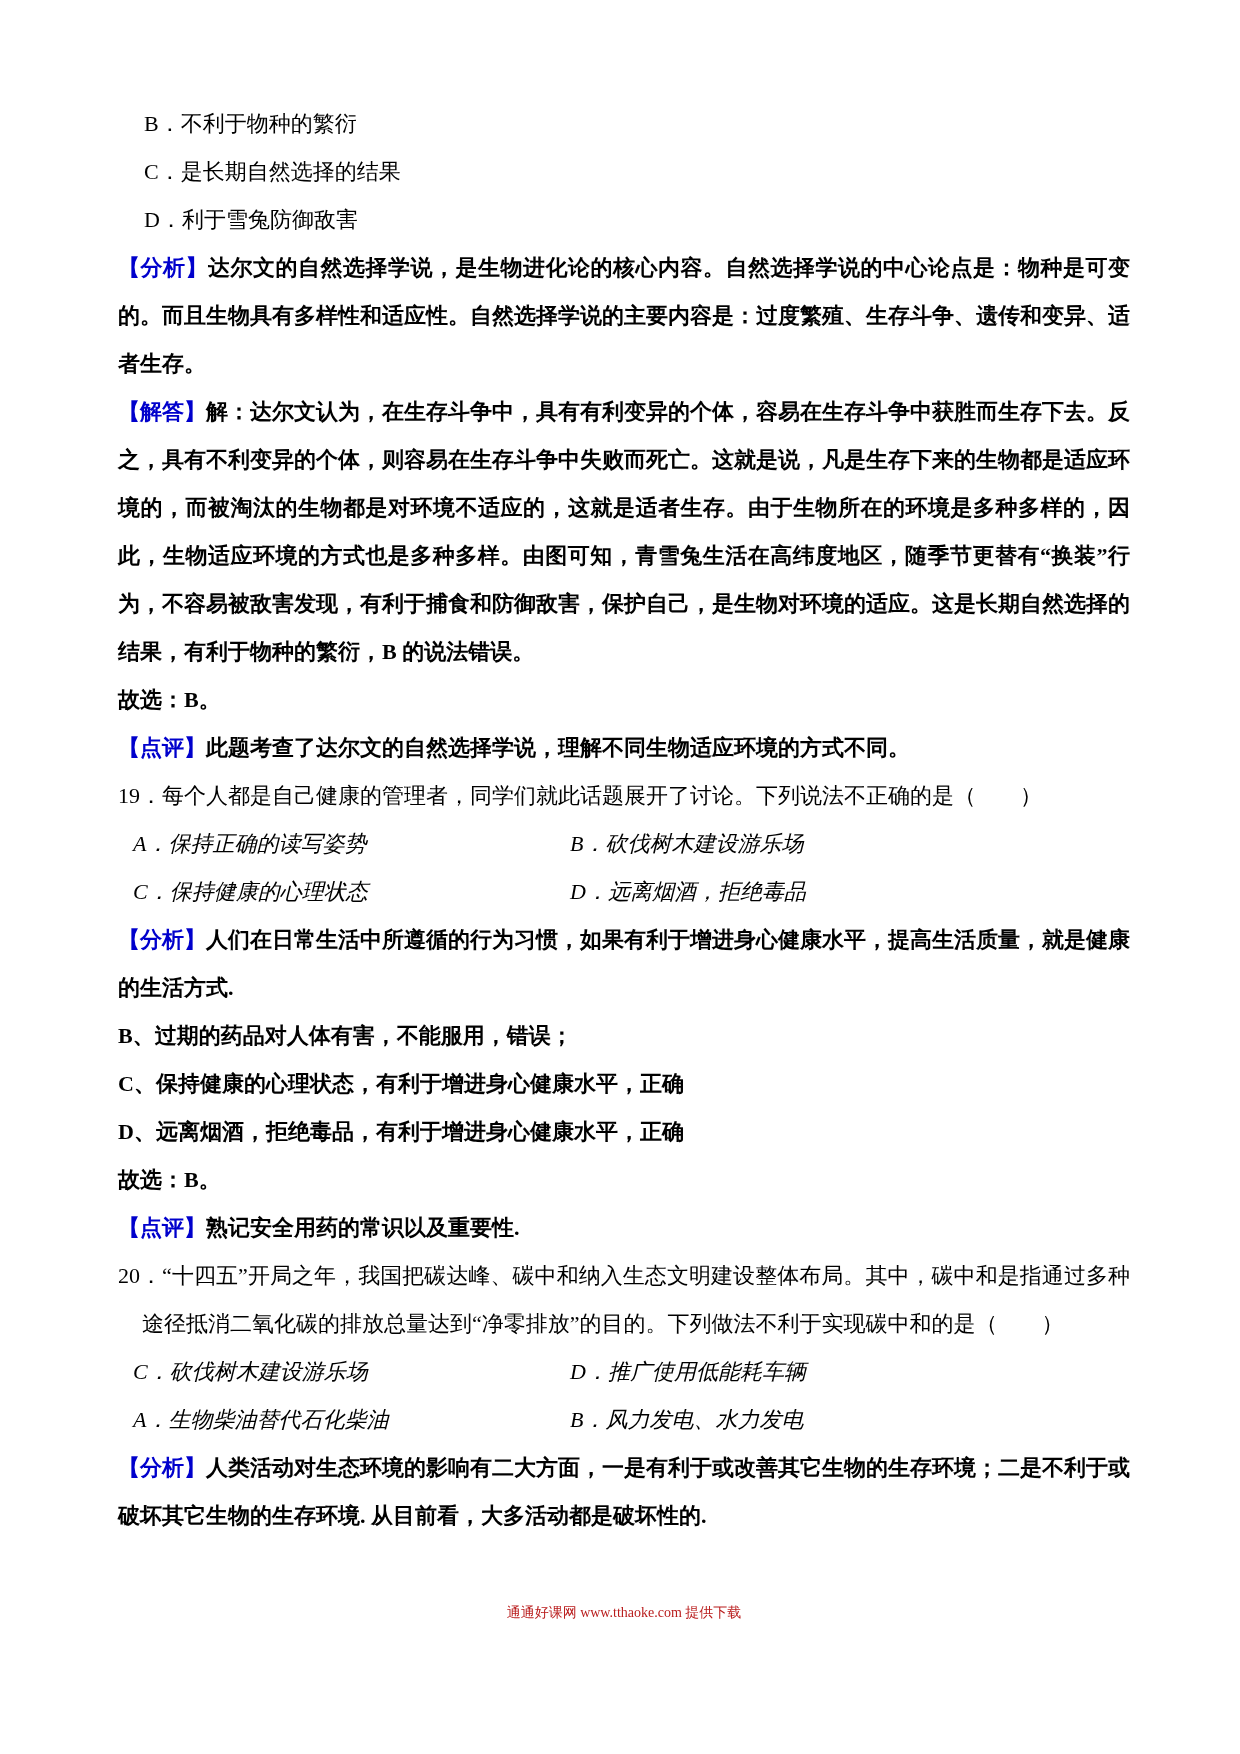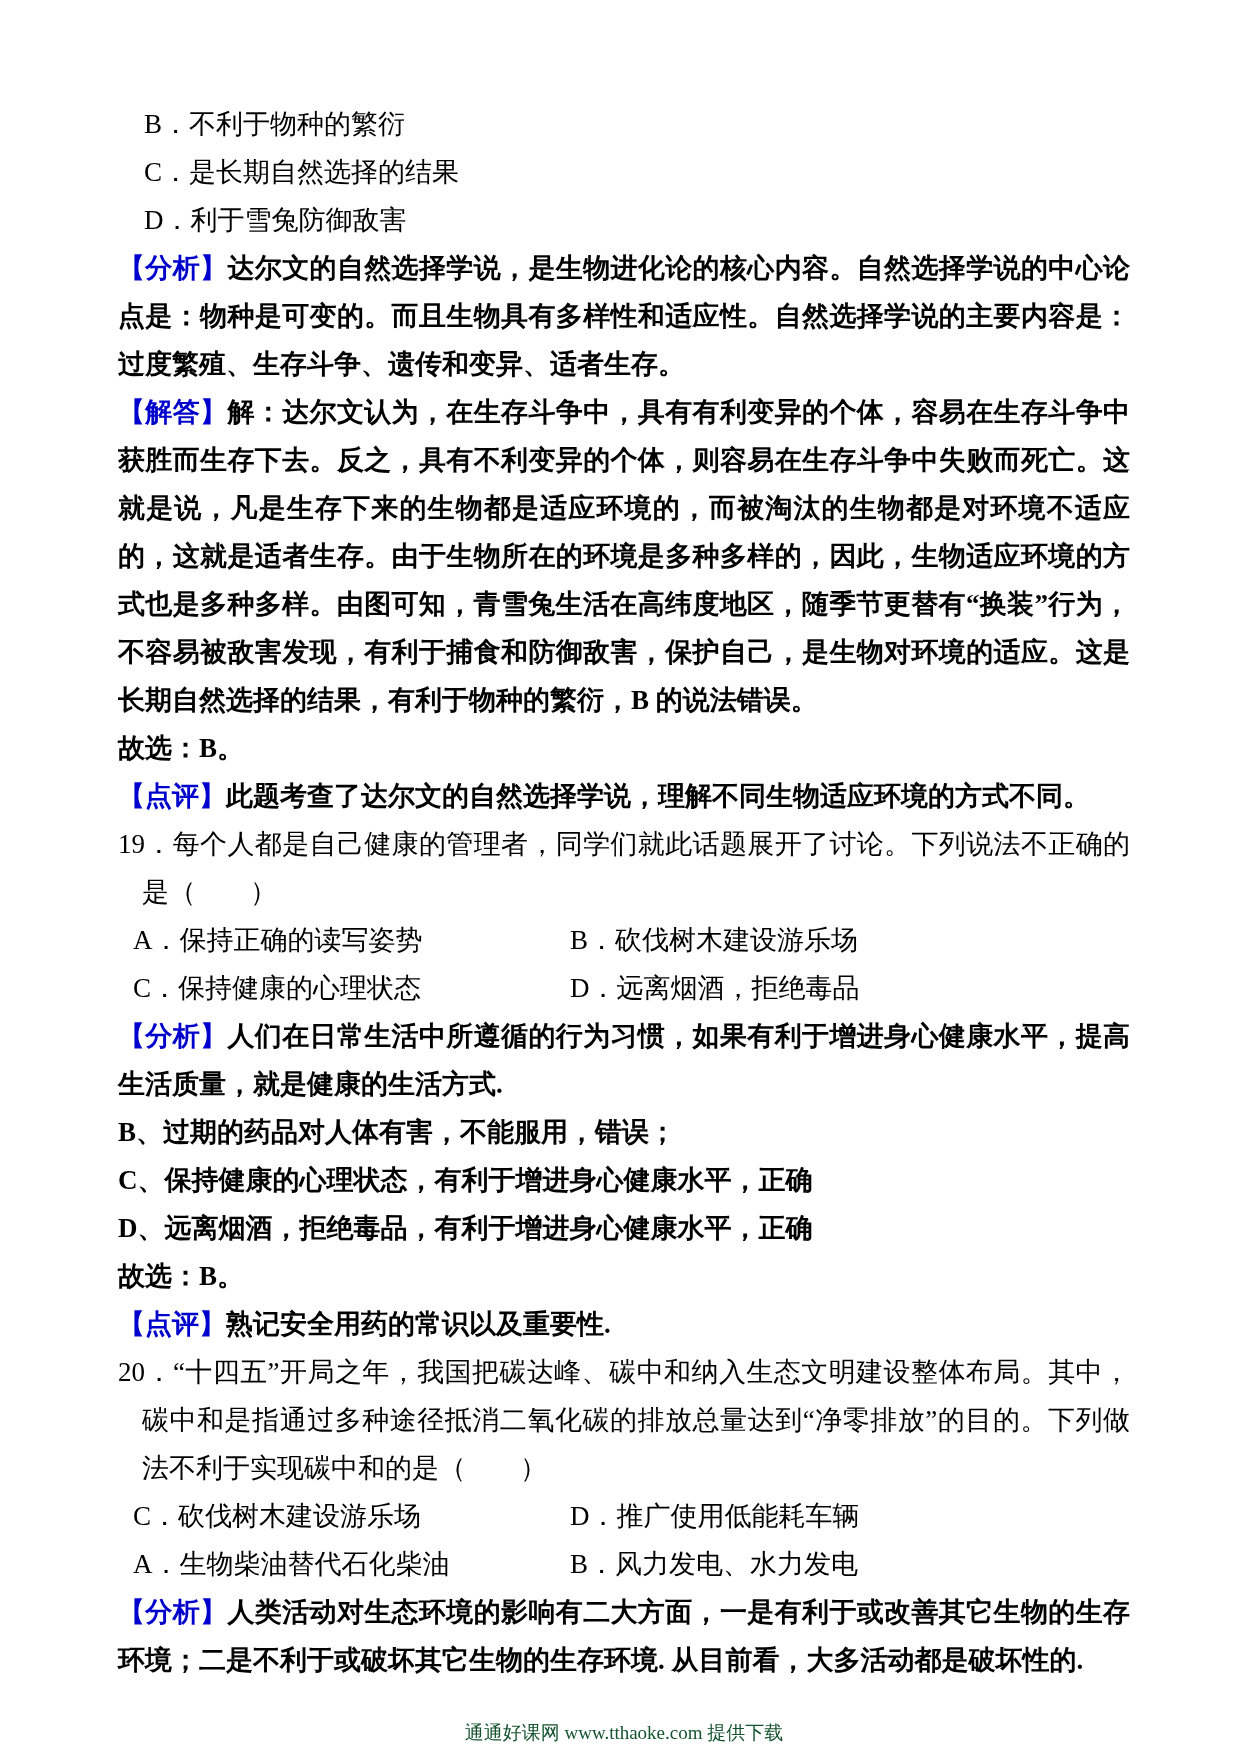--- a/index.html
+++ b/index.html
@@ -12,36 +12,36 @@
     font-family: "Liberation Serif", "DejaVu Serif", serif;
     overflow: hidden;
     box-sizing: border-box;
   }
   .content {
     padding: 100px 110px 0 118px;
     box-sizing: border-box;
   }
   .content p, .content .optrow {
     margin: 0;
-    font-size: 27px;
+    font-size: 22px;
     line-height: 48px;
   }
   .para { text-align: justify; font-weight: bold; }
   .marker {  }
   .opt1 { padding-left: 26px; }           
   .question { padding-left: 24px; text-indent: -24px; margin-left: -10px; text-align: justify; }
-  .optrow { display: flex; padding-left: 15px; }
+  .optrow { display: flex; padding-left: 15px; font-style: italic; }
   .optrow .cell-l { width: 437px; flex: 0 0 437px; }
   .optrow .cell-r { flex: 1; }
   .footer {
-    margin-top: 36px;
+    margin-top: 60px;
     text-align: center;
-    font-size: 19px;
+    font-size: 14px;
     line-height: 26px;
-    color: #14532d;
+    color: #b91c1c;
   }
 </style>
 </head>
 <body>
 
 <div class="page">
   <div class="content">
 
     <p class="opt1">B．不利于物种的繁衍</p>
     <p class="opt1">C．是长期自然选择的结果</p>

